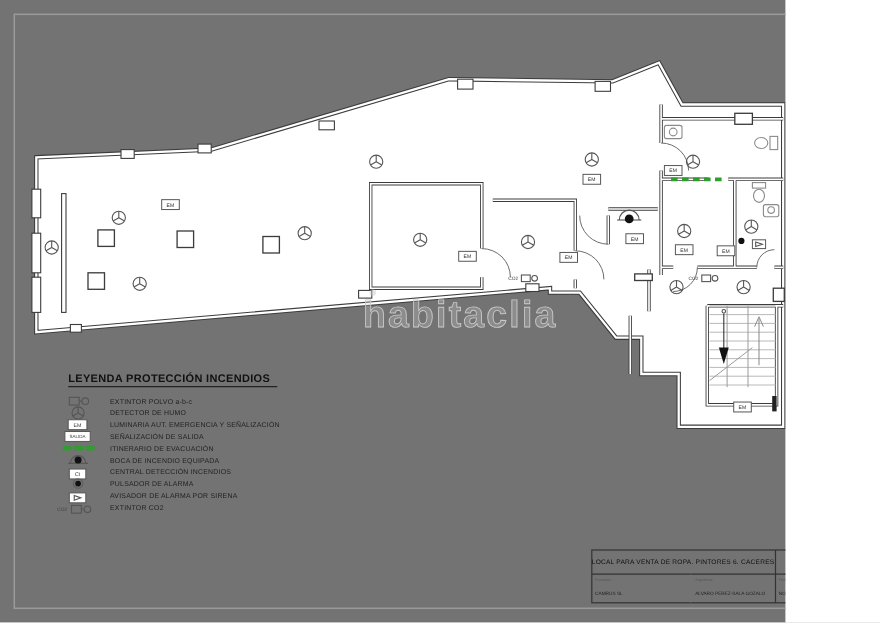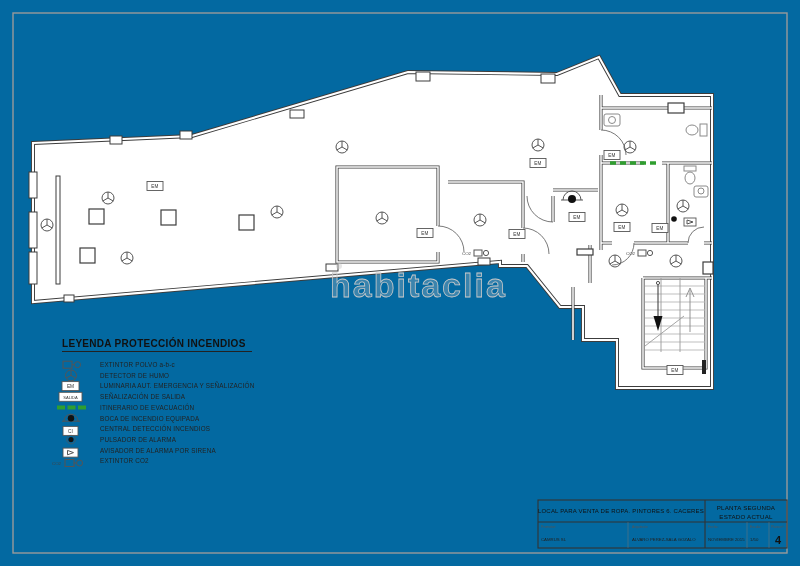--- a/index.html
+++ b/index.html
@@ -1,16 +1,16 @@
 <!DOCTYPE html>
 <html><head>
 <meta charset="utf-8">
 <style>
   html,body{margin:0;padding:0;background:#fff;}
-  #stage{position:relative;width:800px;height:566px;background:#0369a1;overflow:hidden;
+  #stage{position:relative;width:714px;height:566px;background:#737373;overflow:hidden;
          font-family:"Liberation Sans", sans-serif;}
   svg{position:absolute;left:0;top:0;}
   
   .wall-outer{stroke:#3c3c3c;stroke-width:4;fill:#ffffff;stroke-linejoin:miter;}
   .wall-outer-in{stroke:#ffffff;stroke-width:2.1;fill:none;}
   .wall2{stroke:#3c3c3c;stroke-width:3.1;fill:none;}
   .wall2-in{stroke:#ffffff;stroke-width:1.5;fill:none;}
   .notch{fill:#ffffff;stroke:#3c3c3c;stroke-width:1;}
   .winrect{fill:#ffffff;stroke:#3c3c3c;stroke-width:1;}
   .door{stroke:#6a6a6a;stroke-width:.9;fill:none;}

